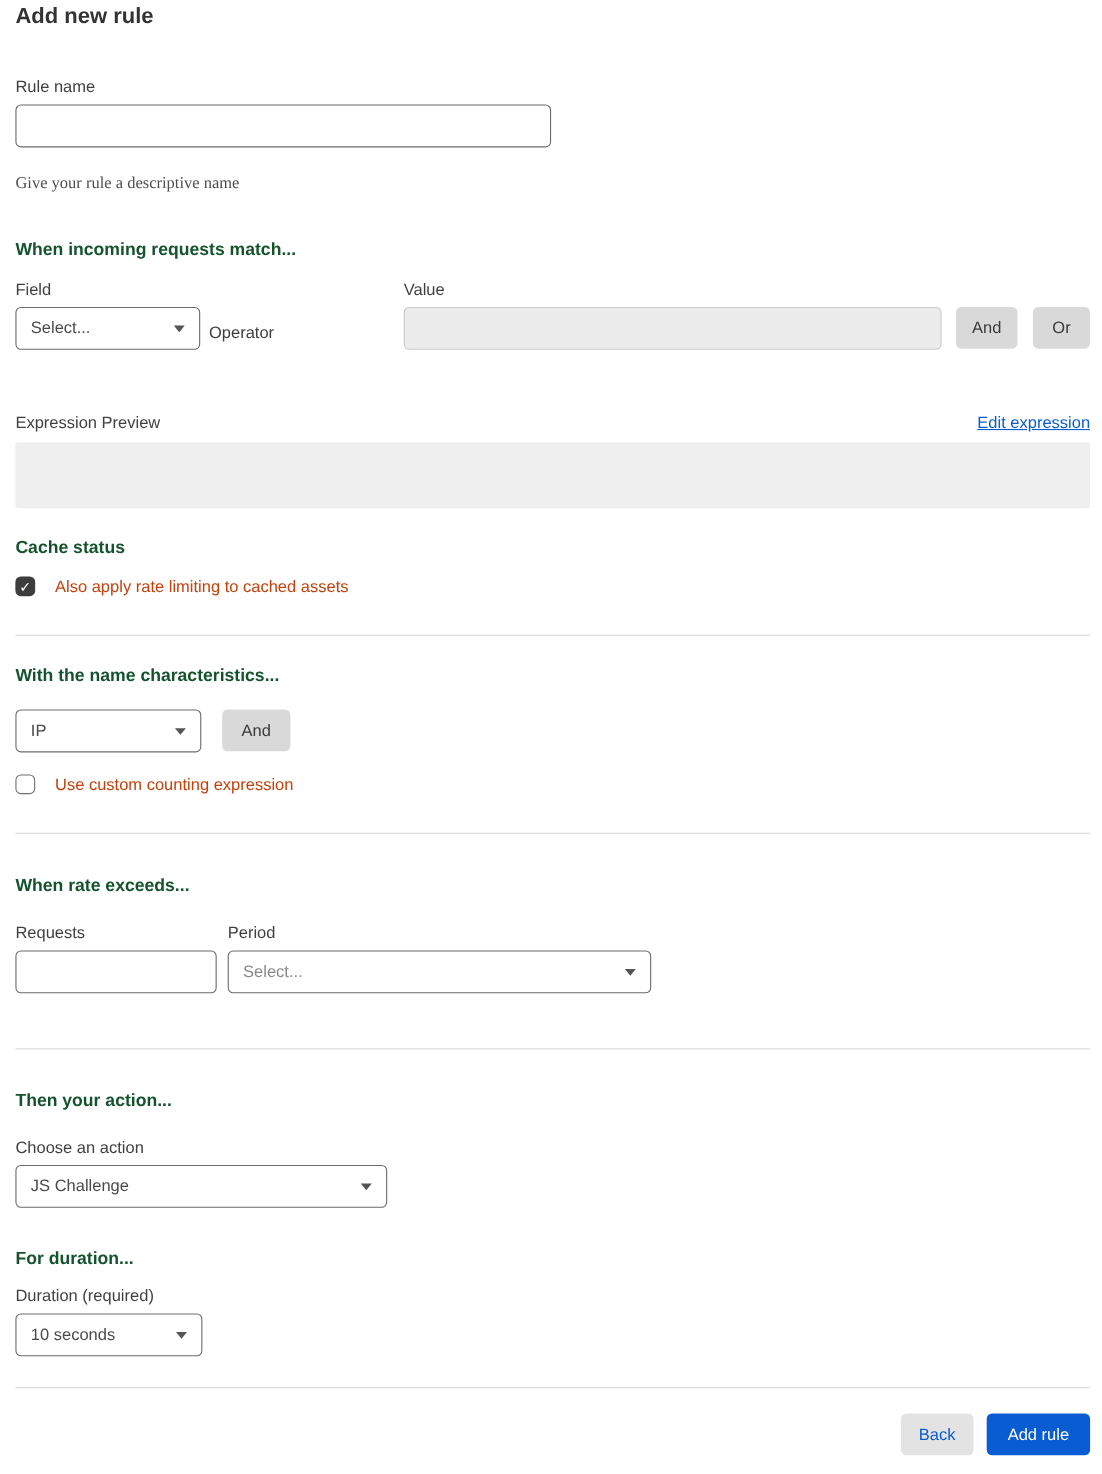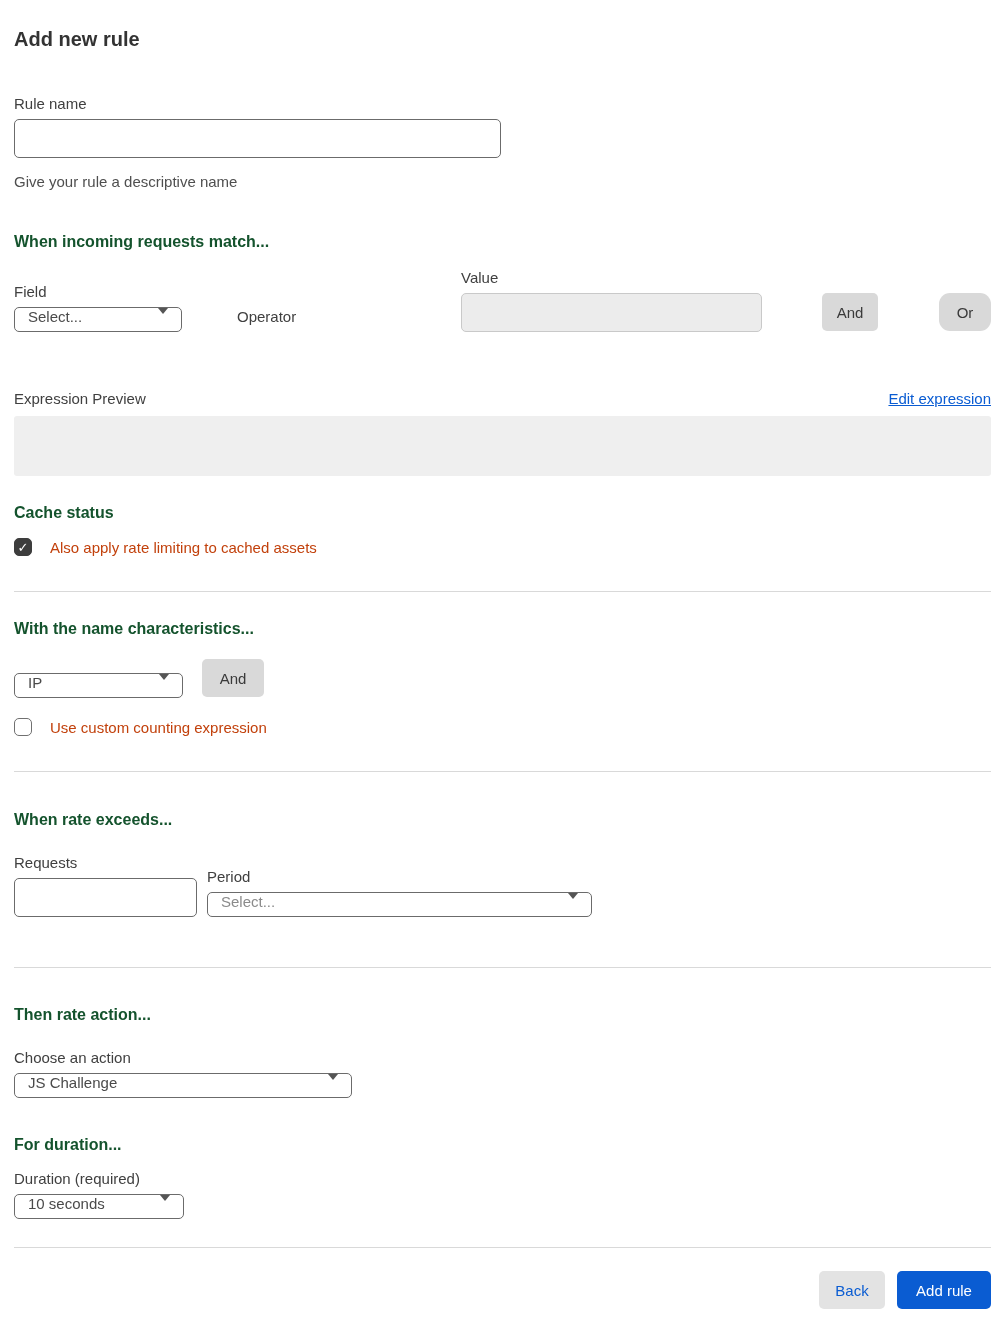--- a/index.html
+++ b/index.html
@@ -5,21 +5,21 @@
   * { box-sizing: border-box; }
   html, body { margin: 0; padding: 0; }
   body {
     width: 1002px;
     min-height: 1340px;
     background: #ffffff;
     color: #383838;
     font-family: "Liberation Sans", "DejaVu Sans", sans-serif;
     font-size: 15px;
   }
-  .page { padding: 26px 11px 11px 14px; }
+  .page { padding: 2px 11px 11px 14px; }
 
   .page-title {
     font-size: 20px;
     font-weight: 700;
     line-height: 26px;
     color: #333333;
     margin: 0;
   }
 
   .section-heading {
@@ -52,26 +52,27 @@
     font-family: inherit;
     color: #383838;
     width: 100%;
   }
   .text-input.disabled {
     background: #ececec;
     border-color: #c9c9c9;
   }
 
   .select-box {
-    height: 25px;
+    height: 39px;
     border: 1px solid #6b6b6b;
     border-radius: 5px;
     background: #ffffff;
     padding: 0 13px;
     display: flex;
+    align-items: center;
     justify-content: space-between;
     cursor: pointer;
     color: #4a4a4a;
   }
   .select-box .chevron {
     width: 0; height: 0;
     border-left: 5px solid transparent;
     border-right: 5px solid transparent;
     border-top: 6px solid #555555;
     margin-left: 10px;
@@ -177,23 +178,23 @@
     background: #0a5cd2;
     color: #ffffff;
     font-size: 15px;
     font-family: inherit;
     cursor: pointer;
   }
 
   
   .mt-rule-label   { margin-top: 42px; }
   .mt-rule-input   { margin-top: 6px; width: 487px; }
-  .mt-help         { margin-top: 14px; }
+  .mt-help         { margin-top: 24px; font-family: Liberation Serif, serif; }
   .mt-match-head   { margin-top: 40px; }
-  .mt-match-row    { margin-top: 16px; gap: 47px; }
+  .mt-match-row    { margin-top: 16px; }
   .mt-expr         { margin-top: 57px; align-items: center; }
   .mt-cache-head   { margin-top: 26px; }
   .mt-cache-row    { margin-top: 15px; }
   .mt-div1         { margin-top: 35px; }
   .mt-char-head    { margin-top: 26px; }
   .mt-char-row     { margin-top: 20px; }
   .mt-custom-row   { margin-top: 20px; }
   .mt-div2         { margin-top: 35px; }
   .mt-rate-head    { margin-top: 37px; }
   .mt-rate-row     { margin-top: 23px; }
@@ -204,21 +205,21 @@
   .mt-dur-head     { margin-top: 36px; }
   .mt-dur-label    { margin-top: 14px; }
   .mt-dur-sel      { margin-top: 6px; width: 170px; }
   .mt-div4         { margin-top: 28px; }
   .mt-footer       { margin-top: 23px; align-items: flex-end; }
 
   .w-field    { width: 168px; }
   .w-operator { width: 168px; margin-left: 8px; }
   .w-value    { flex: 1; margin-left: 9px; }
   .w-and      { width: 56px; margin-left: 13px; }
-  .w-or       { width: 52px; margin-left: 14px; border-radius: 11px; }
+  .w-or       { width: 52px; margin-left: 14px; }
 
   .w-requests { width: 183px; }
   .w-period   { width: 385px; margin-left: 10px; }
 
   .w-ip  { width: 169px; }
   .w-and-char { width: 62px; margin-left: 19px; }
 </style>
 </head>
 <body>
 
@@ -301,21 +302,21 @@
       <div class="select-box">
         <span style="color:#8a8a8a;">Select...</span>
         <span class="chevron"></span>
       </div>
     </div>
   </div>
 
   <hr class="divider mt-div3">
 
   
-  <h2 class="section-heading mt-action-head">Then rate action...</h2>
+  <h2 class="section-heading mt-action-head">Then your action...</h2>
   <label class="field-label mt-choose-label">Choose an action</label>
   <div class="select-box mt-action-sel">
     <span>JS Challenge</span>
     <span class="chevron"></span>
   </div>
 
   
   <h2 class="section-heading mt-dur-head">For duration...</h2>
   <label class="field-label mt-dur-label">Duration (required)</label>
   <div class="select-box mt-dur-sel">

